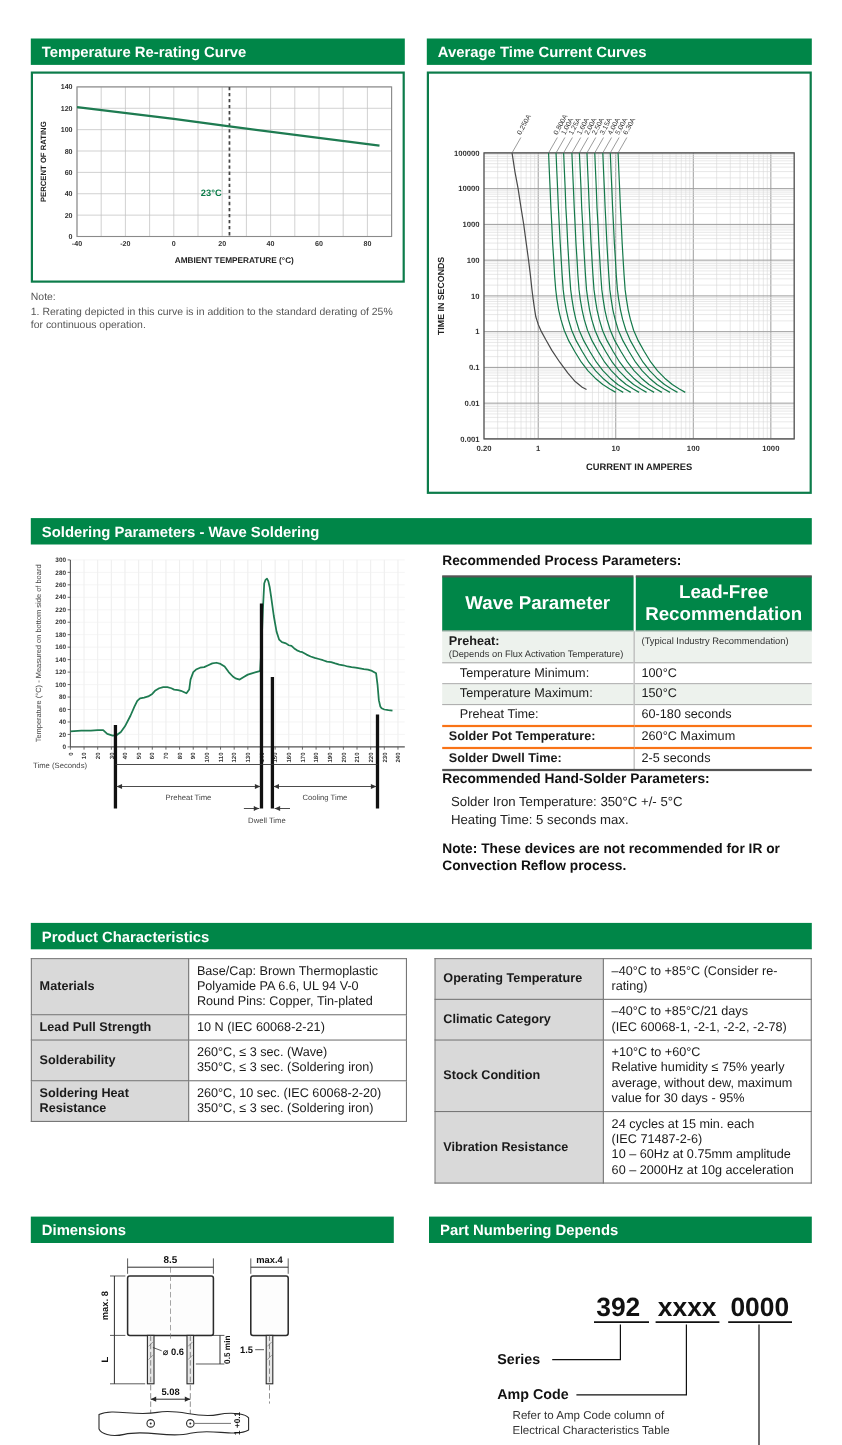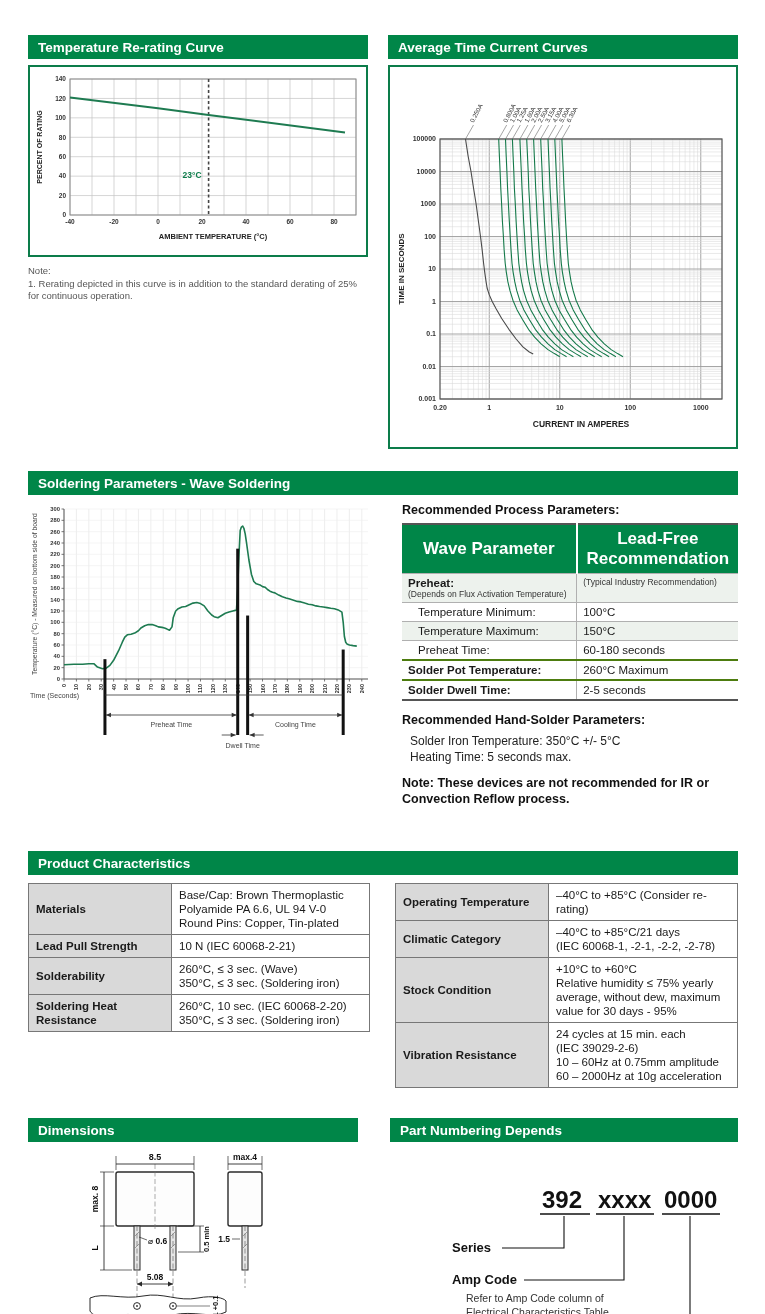--- a/index.html
+++ b/index.html
@@ -14,21 +14,21 @@
   .note{margin-top:8px;font-size:9.5px;color:#555;line-height:12.5px;}
   
   .subhead{font-weight:bold;font-size:12.5px;color:#111;margin:0 0 6px 0;}
   .wave-table{width:100%;border-collapse:collapse;border-top:2px solid #555;border-bottom:2px solid #555;}
   .wave-table th{background:#008648;color:#fff;font-size:17px;font-weight:bold;
        padding:4px 2px;text-align:center;}
   .wave-table th+th{border-left:2px solid #fff;}
   .wave-table td{font-size:11.5px;padding:3px 6px;border-top:1px solid #b0b0b0;vertical-align:top;}
   .wave-table td.wv{border-left:1px solid #b0b0b0;width:48%;}
   .wave-table tr.shade{background:#edf2ed;}
-  .wave-table tr.thick td{border-top:2px solid #4d7c0f;}
+  .wave-table tr.thick td{border-top:2px solid #f97316;}
   .wave-table .b{font-weight:bold;}
   .wave-table .ind{padding-left:16px;}
   .wave-table .sub{font-size:8.5px;color:#333;}
   .hand-lines{font-size:12px;color:#222;margin:4px 0 10px 8px;line-height:16px;}
   .bold-note{font-weight:bold;font-size:12.5px;line-height:16px;color:#111;}
   
   .char-table{border-collapse:collapse;width:100%;border:1px solid #777;}
   .char-table td{border:1px solid #777;font-size:11.5px;padding:4px 7px;vertical-align:middle;line-height:14px;}
   .char-table td.lbl{background:#d9d9d9;font-weight:bold;}
   svg text{font-family:"Liberation Sans","DejaVu Sans",sans-serif;}
@@ -462,21 +462,21 @@
               <td class="wv">260°C Maximum</td>
             </tr>
             <tr class="thick">
               <td class="wp">
                 <div class="b">Solder Dwell Time:</div>
               </td>
               <td class="wv">2-5 seconds</td>
             </tr>
           </tbody>
       </table>
-      <div class="subhead" style="margin-top:12px;">Recommended Hand-Solder Parameters:</div>
+      <div class="subhead" style="">Recommended Hand-Solder Parameters:</div>
       <div class="hand-lines">
         <div>Solder Iron Temperature: 350°C +/- 5°C</div>
         <div>Heating Time: 5 seconds max.</div>
       </div>
       <div class="bold-note">Note: These devices are not recommended for IR or Convection Reflow process.</div>
     </div>
   </div>
 
   <div class="hdr" style="margin-top:44px;">
     <span>Product Characteristics</span>
@@ -538,21 +538,21 @@
                 <div>+10°C to +60°C</div>
                 <div>Relative humidity ≤ 75% yearly</div>
                 <div>average, without dew, maximum</div>
                 <div>value for 30 days - 95%</div>
               </td>
             </tr>
             <tr>
               <td class="lbl" style="width: 138px;">Vibration Resistance</td>
               <td>
                 <div>24 cycles at 15 min. each</div>
-                <div>(IEC 39029-2-6)</div>
+                <div>(IEC 71487-2-6)</div>
                 <div>10 – 60Hz at 0.75mm amplitude</div>
                 <div>60 – 2000Hz at 10g acceleration</div>
               </td>
             </tr>
           </tbody>
       </table>
     </div>
   </div>
 
   <div class="row" style="margin-top:30px;gap:32px;">

